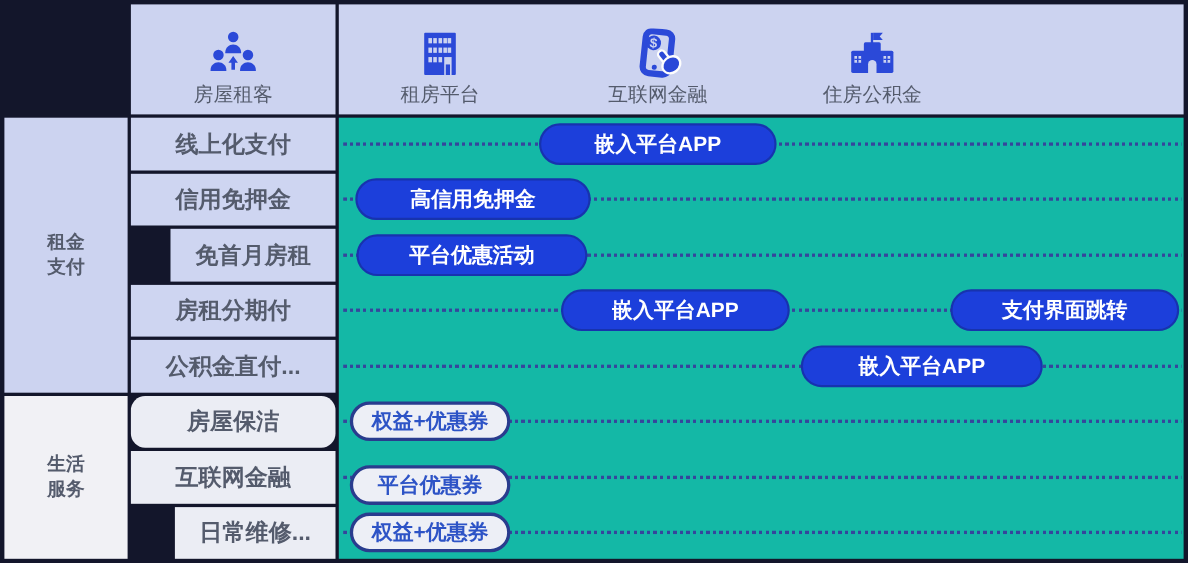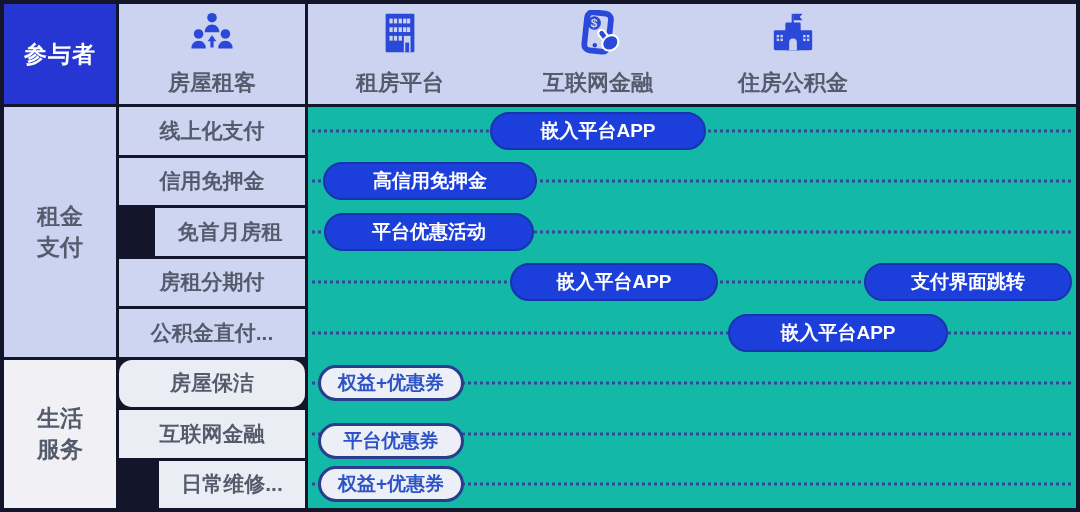--- a/index.html
+++ b/index.html
@@ -18,24 +18,24 @@
   .tenant{
     grid-column:2;grid-row:1;background:var(--lavender);
     display:flex;flex-direction:column;align-items:center;justify-content:flex-end;
     padding-bottom:6px;
   }
   .canvas-header{grid-column:3;grid-row:1;background:var(--lavender);position:relative;}
   .hgroup{position:absolute;bottom:6px;transform:translateX(-50%);
     display:flex;flex-direction:column;align-items:center;}
   .hicon{width:46px;height:46px;color:var(--icon-blue);line-height:0;}
   .hicon svg{width:46px;height:46px;display:block;}
-  .hlabel{font-size:22px;font-weight:bold;color:var(--label-text);margin-top:12px;white-space:nowrap;}
+  .hlabel{font-size:18px;font-weight:normal;color:var(--label-text);margin-top:2px;white-space:nowrap;}
   .section-cell{
     grid-column:1;display:flex;align-items:center;justify-content:center;
-    font-size:23px;font-weight:bold;color:var(--label-text);
+    font-size:17px;font-weight:bold;color:var(--label-text);
     white-space:pre-line;text-align:center;line-height:1.35;
   }
   .sec-rent{background:var(--lavender);}
   .sec-life{background:var(--light-section);}
   .row-label{
     grid-column:2;display:flex;align-items:center;justify-content:center;
     font-size:21px;font-weight:bold;color:var(--label-text);white-space:nowrap;
   }
   .row-lav{background:var(--lavender-row);}
   .row-light{background:var(--light-cell);}
@@ -49,23 +49,20 @@
     display:flex;align-items:center;justify-content:center;
     font-size:19px;font-weight:bold;white-space:nowrap;box-sizing:border-box;
   }
   .pill-solid{background:var(--pill-solid-bg);border:2px solid var(--pill-solid-border);color:#fff;}
   .pill-outline{background:var(--pill-outline-bg);border:3px solid var(--pill-outline-border);color:var(--pill-outline-text);height:36px;}
 </style>
 </head>
 <body>
 
 <div class="board">
-  <div class="cell corner">
-    <span>参与者</span>
-  </div>
   <div class="cell tenant">
     <span class="hicon">
         <svg viewBox="0 0 48 48" fill="currentColor">
           <circle cx="24" cy="8" r="5"></circle>
           <path d="M16.5 22.5c0-4.6 3.6-7.5 7.5-7.5s7.5 2.9 7.5 7.5v.8h-15z"></path>
           <circle cx="10" cy="25" r="5"></circle>
           <path d="M2.5 39.5c0-4.6 3.6-7.5 7.5-7.5s7.5 2.9 7.5 7.5v.8h-15z"></path>
           <circle cx="38" cy="25" r="5"></circle>
           <path d="M30.5 39.5c0-4.6 3.6-7.5 7.5-7.5s7.5 2.9 7.5 7.5v.8h-15z"></path>
           <path d="M24 26l4.5 6.5h-2.8v6.5h-3.4v-6.5h-2.8z"></path>

